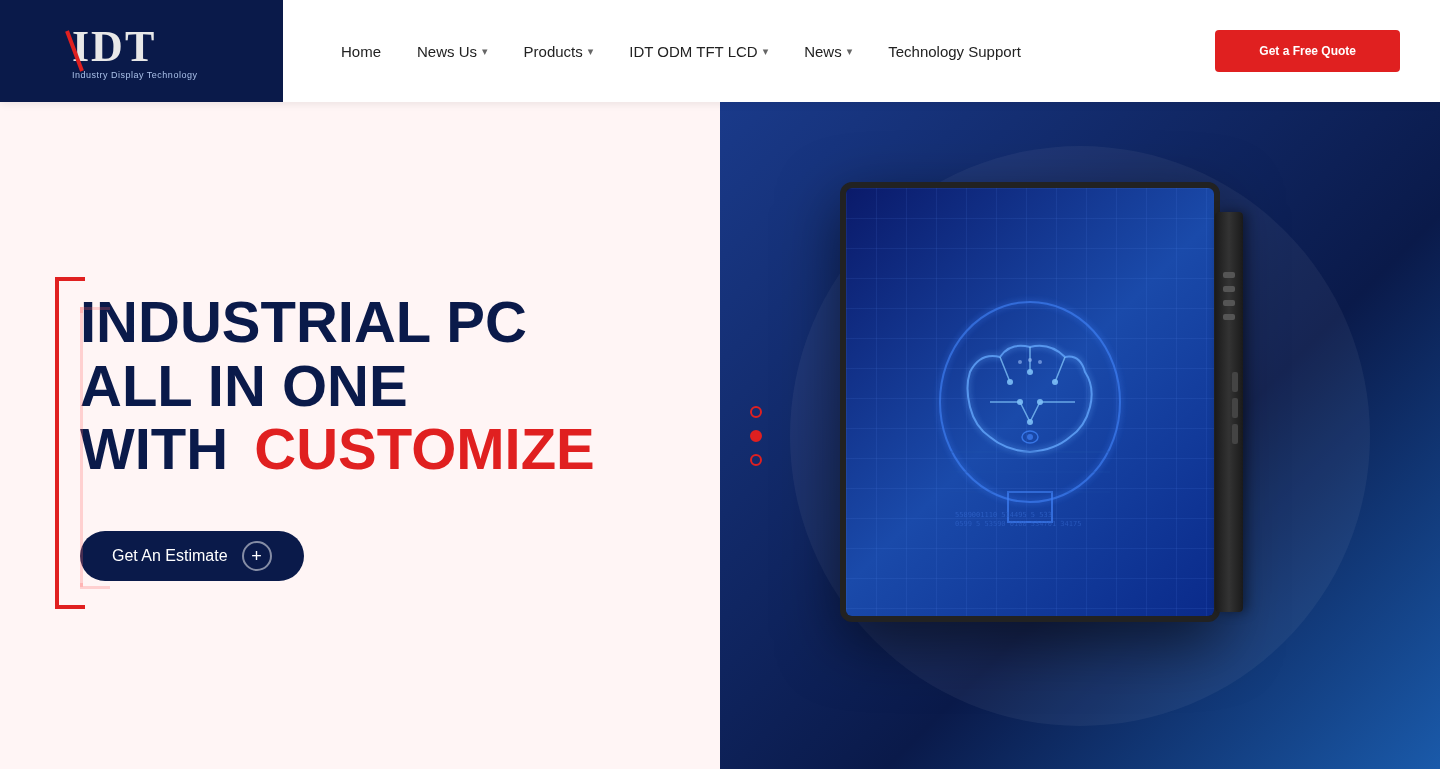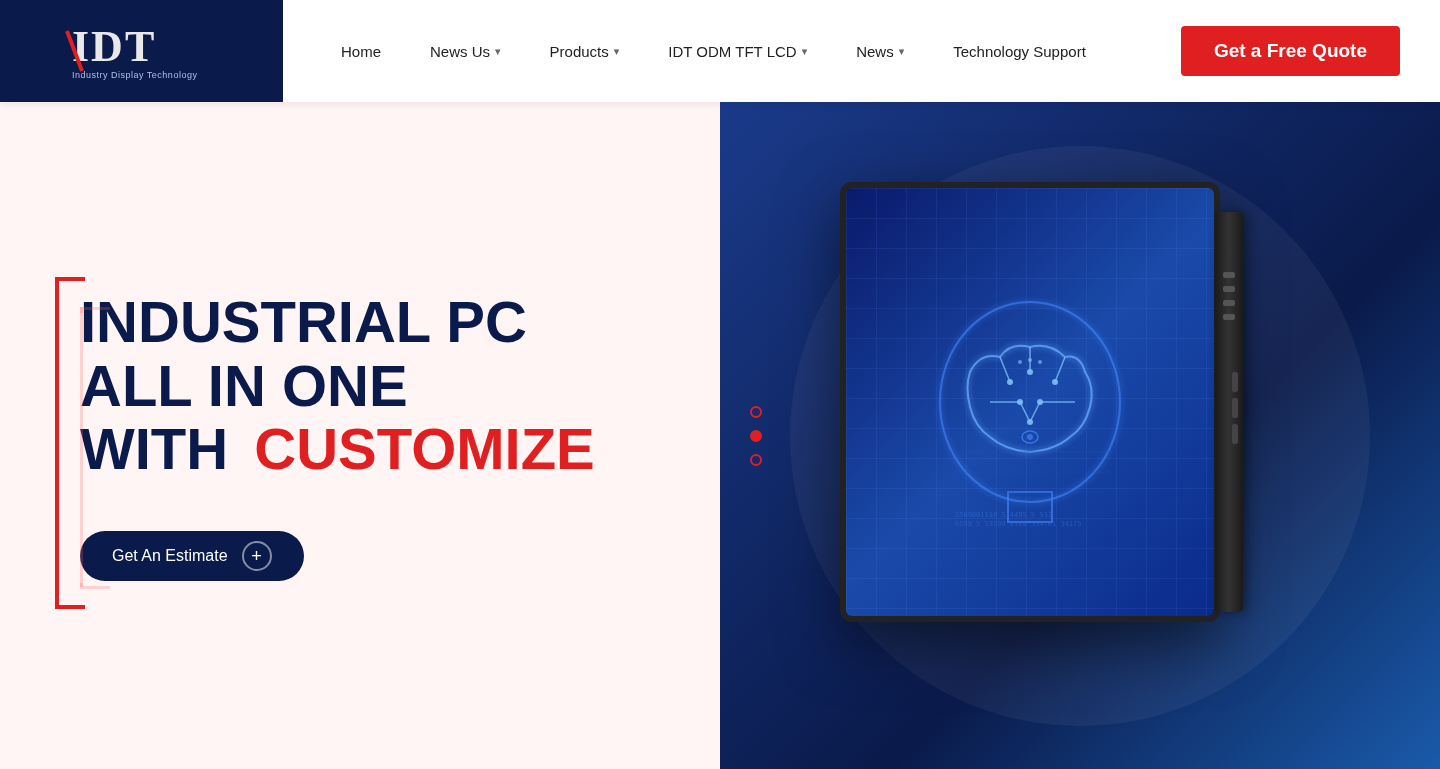--- a/index.html
+++ b/index.html
@@ -26,21 +26,21 @@
       justify-content: center;
       flex-shrink: 0;
     }
     .logo-svg {
       width: 160px;
       height: 70px;
     }
     .navbar-links {
       display: flex;
       align-items: center;
-      gap: 13px;
+      gap: 0;
       flex: 1;
       padding-left: 40px;
     }
     .nav-item {
       padding: 0 18px;
       font-size: 15px;
       color: #222;
       cursor: pointer;
       display: flex;
       align-items: center;
@@ -50,22 +50,22 @@
     }
     .nav-chevron {
       font-size: 11px;
       color: #666;
     }
     .navbar-cta {
       margin-right: 40px;
       background: #e02020;
       color: #fff;
       border: none;
-      padding: 14px 33px;
-      font-size: 19px;
+      padding: 14px 44px;
+      font-size: 12px;
       font-weight: bold;
       border-radius: 4px;
       cursor: pointer;
       white-space: nowrap;
     }
 
     
     .hero {
       margin-top: 102px;
       width: 1440px;

